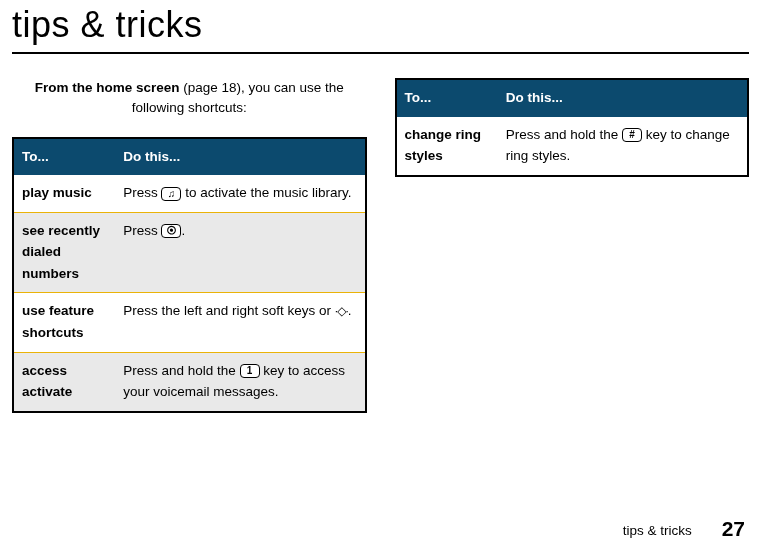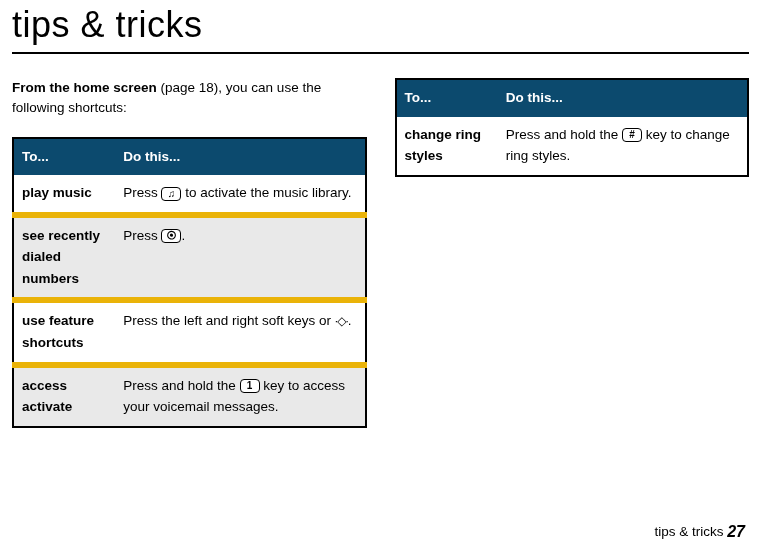--- a/index.html
+++ b/index.html
@@ -31,36 +31,37 @@
       gap: 28px;
     }
     .col {
       flex: 1;
       min-width: 0;
     }
     .intro {
       font-size: 13.5px;
       line-height: 1.5;
       margin-bottom: 18px;
+      text-align: center;
     }
     .intro b {
       font-weight: bold;
     }
     table.shortcut {
       border-collapse: collapse;
       width: 100%;
       border: 2px solid #000;
       font-size: 13.5px;
     }
     table.shortcut th,
     table.shortcut td {
       text-align: left;
       vertical-align: top;
       padding: 7px 8px 8px 8px;
-      border-bottom: 6px solid #eab308;
+      border-bottom: 1px solid #eab308;
       line-height: 1.6;
     }
     table.shortcut thead th {
       background: #0c4a6e;
       color: #fff;
       font-weight: bold;
       border-bottom: none;
     }
     table.shortcut tbody tr:last-child td {
       border-bottom: none;
@@ -93,24 +94,23 @@
       letter-spacing: -1px;
     }
     .footer {
       position: absolute;
       bottom: 10px;
       right: 16px;
       font-size: 13.5px;
     }
     .footer .pagenum {
       font-weight: bold;
-      font-size: 16px;
-      margin-left: 0;
+      font-size: 21px;
+      margin-left: 26px;
       vertical-align: -1px;
-      font-style: italic;
     }
   </style>
 </head>
 <body>
 
 <h1 class="title">tips &amp; tricks</h1>
 <hr class="title-rule">
 
 <div class="columns">
 

